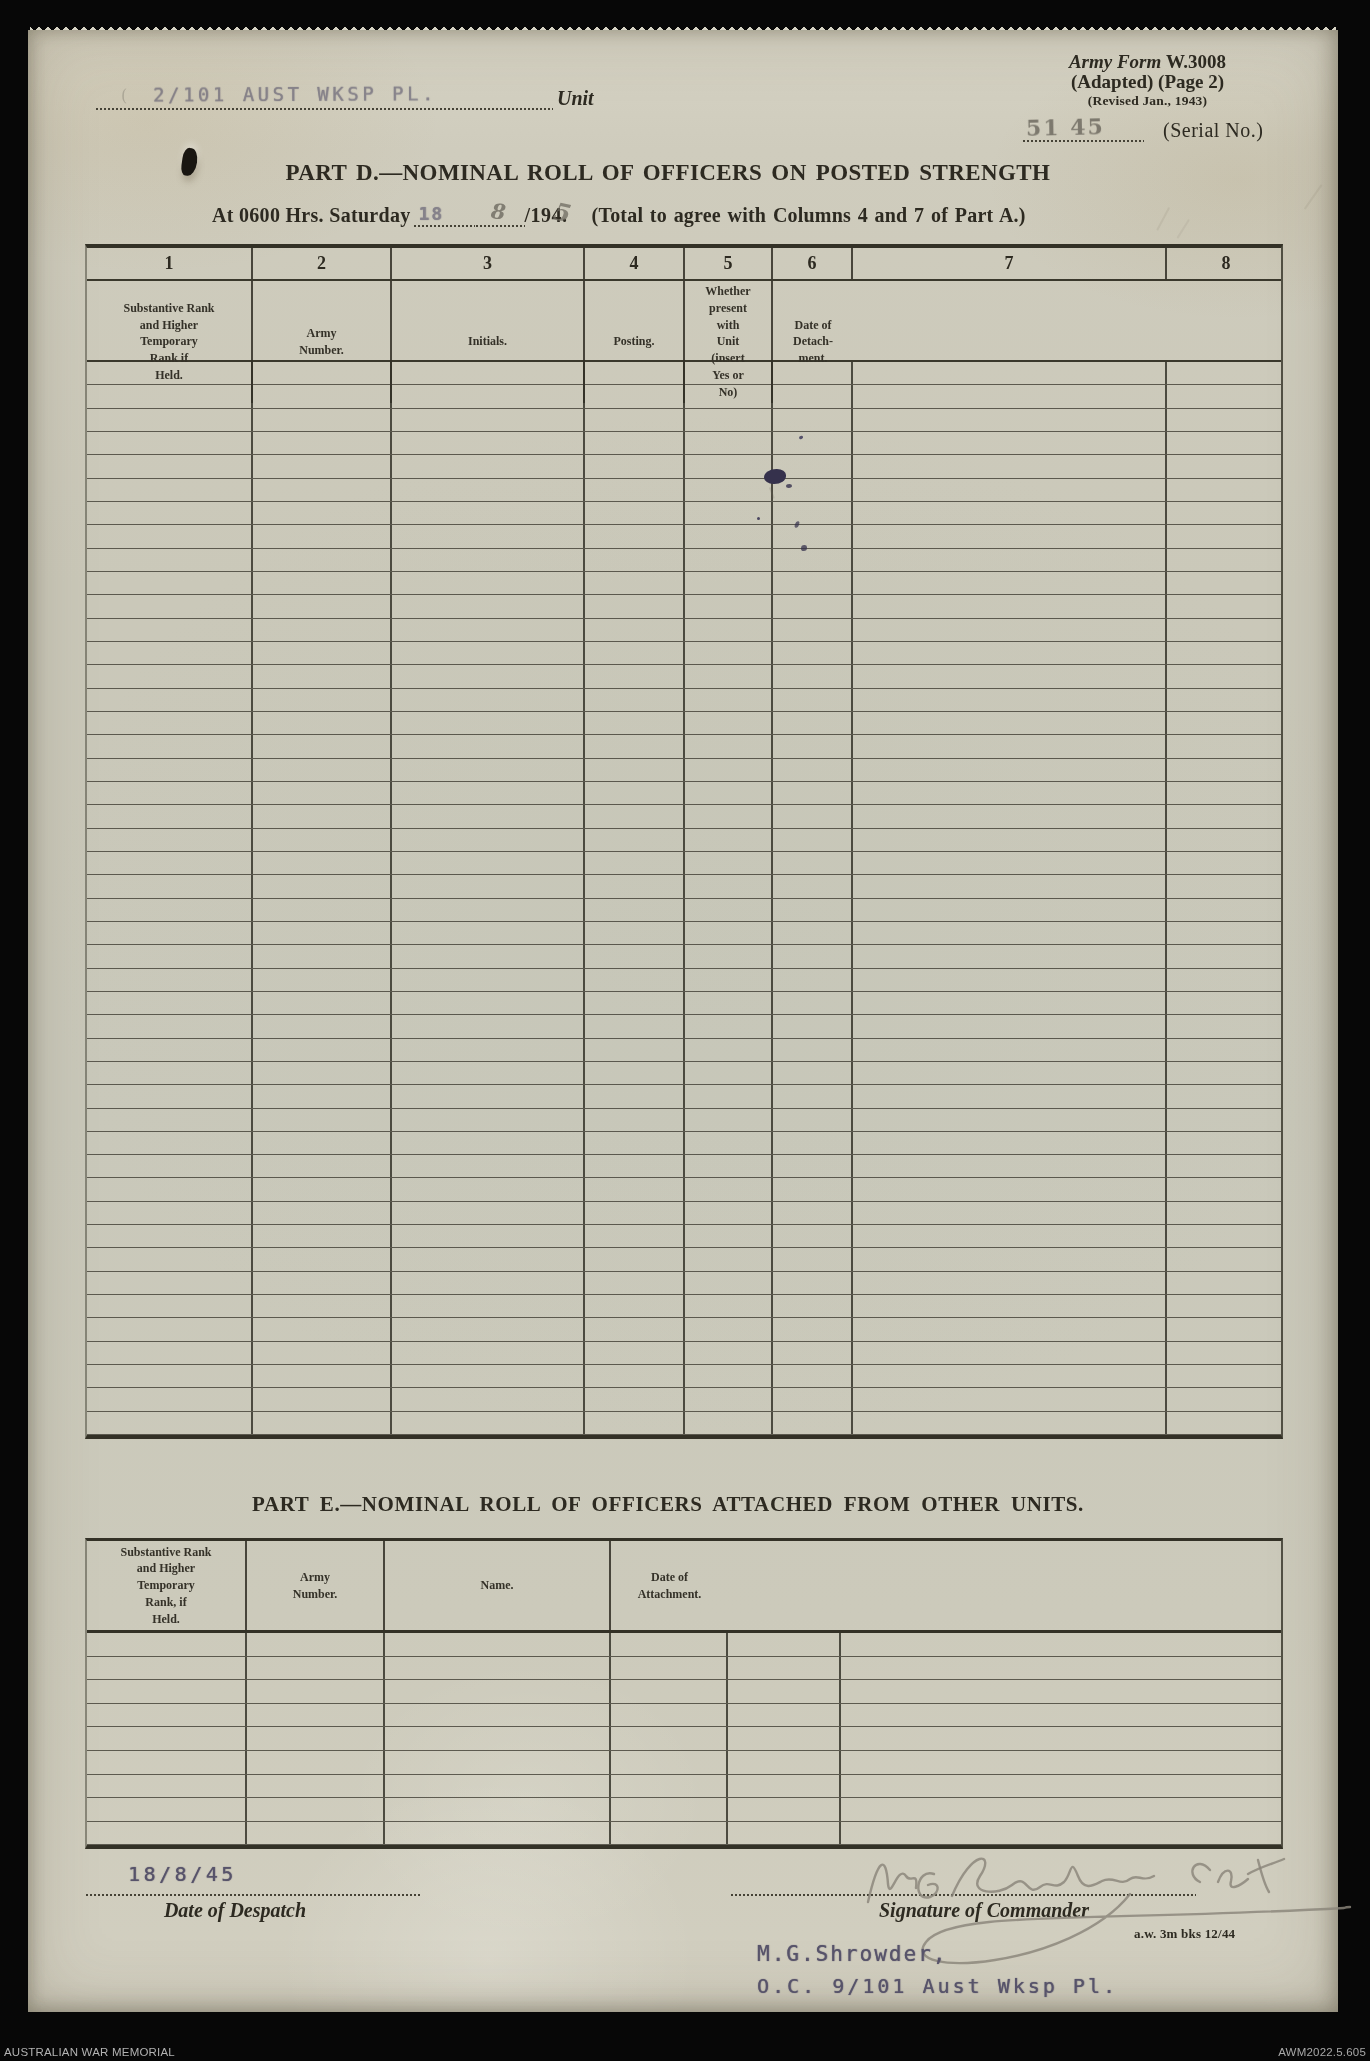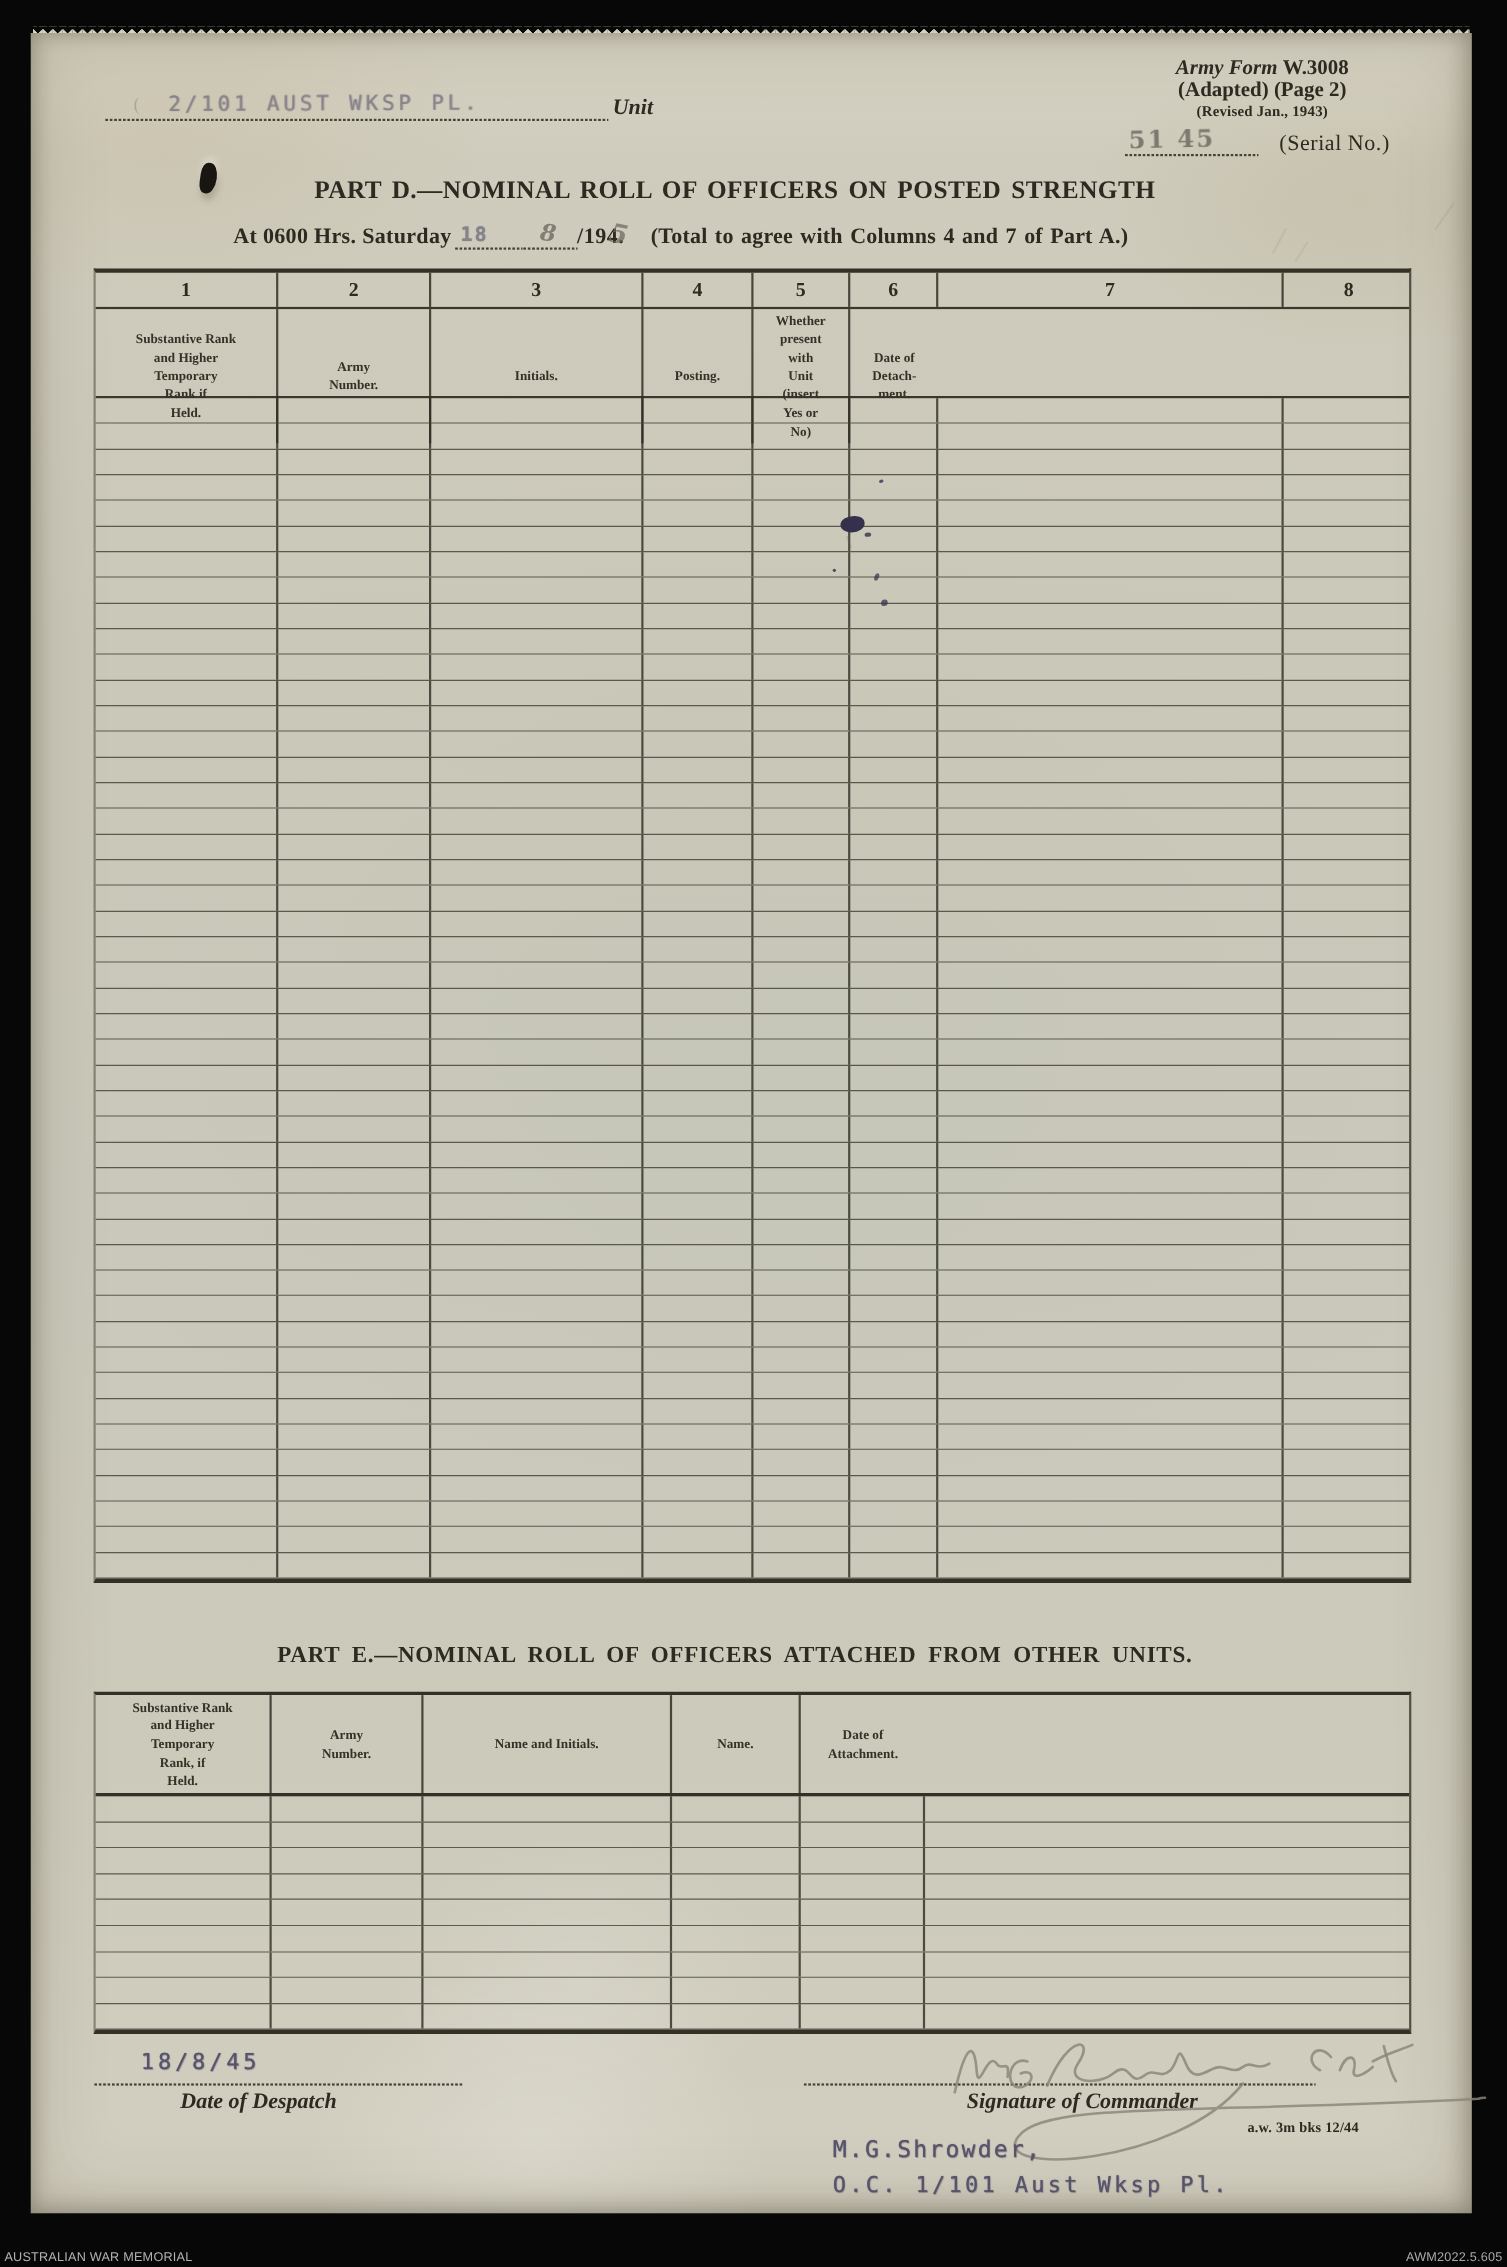--- a/index.html
+++ b/index.html
@@ -686,21 +686,20 @@
 
 <div id="petable" class="tbl">
   <div class="hrow pe-cols labrow">
       <div class="labcell">Substantive Rank
 and Higher
 Temporary
 Rank, if
 Held.</div>
       <div class="labcell">Army
 Number.</div>
-      <div class="labcell">Name and Initials.</div>
       <div class="labcell">Name.</div>
       <div class="labcell">Date of
 Attachment.</div>
     </div>
   <div class="body">
       <div class="row pe-cols">
         <div class="cell c0"></div>
         <div class="cell c1"></div>
         <div class="cell c2"></div>
         <div class="cell c3"></div>
@@ -787,16 +786,16 @@
   <path d="M 124 66 C 144 18 168 22 152 46 C 140 64 170 66 184 55 C 200 42 198 68 212 57 C 222 49 226 61 236 52 C 244 44 242 26 250 46 C 256 62 266 55 274 51 C 286 45 292 57 302 49 C 310 43 314 53 326 46"></path>
   <path d="M 382 40 C 368 24 356 44 372 52"></path>
   <path d="M 390 52 C 396 36 406 38 403 51 C 400 62 412 56 420 49"></path>
   <path d="M 430 30 C 433 42 436 54 441 62"></path>
   <path d="M 420 44 C 432 37 444 34 456 29"></path>
   <path d="M 302 64 C 244 138 68 150 98 112 C 122 80 262 92 516 78 C 518 77 520 77 522 77"></path>
 </svg>
 
 <div class="abs printref ink">a.w. 3m bks 12/44</div>
 <div class="abs typedsig1 typed smudge">M.G.Shrowder,</div>
-<div class="abs typedsig2 typed smudge">O.C. 1/101 Aust Wksp Pl.</div>
+<div class="abs typedsig2 typed smudge">O.C. 9/101 Aust Wksp Pl.</div>
 
 <div class="archive left">AUSTRALIAN WAR MEMORIAL</div>
 <div class="archive right">AWM2022.5.605</div>
 
 </body></html>

